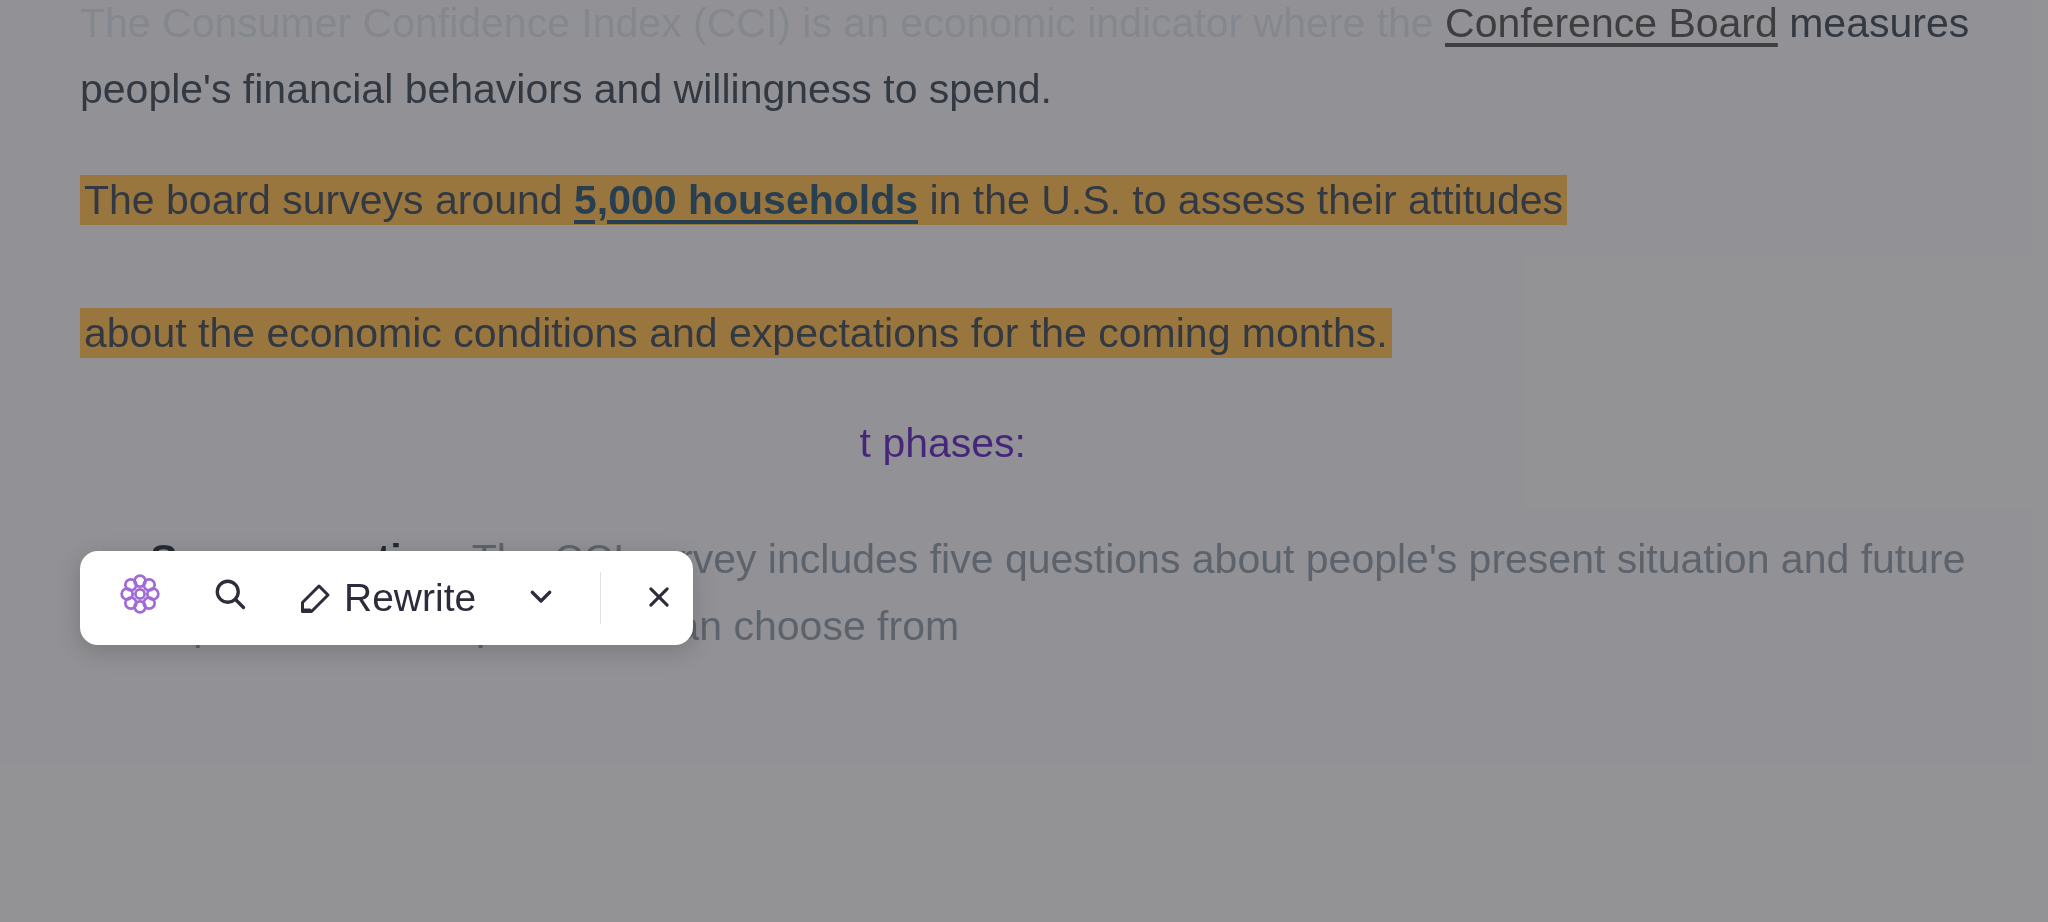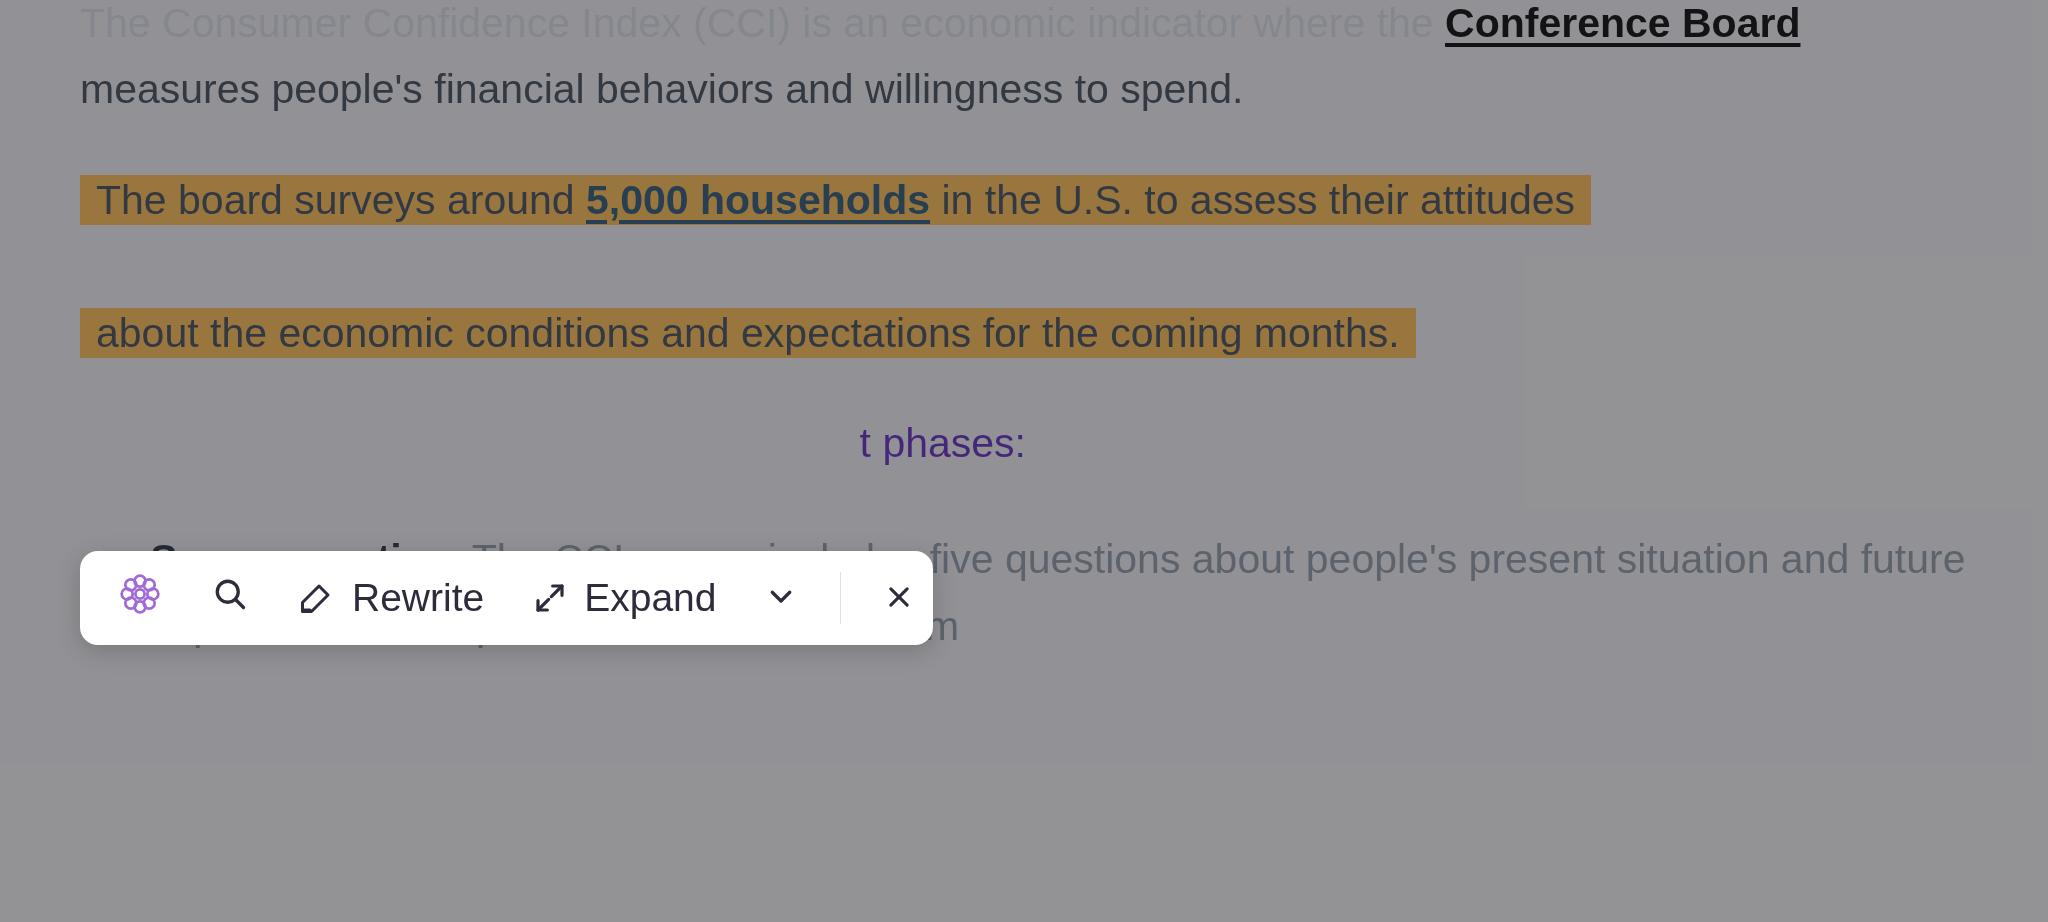--- a/index.html
+++ b/index.html
@@ -26,29 +26,29 @@
     top: -10px;
     width: 1890px;
     font-size: 41px;
     line-height: 1.62;
     color: #2f3845;
     z-index: 1;
   }
   .content p { margin: 0 0 44px 0; }
   .faded { color: #a7acb3; }
   .link {
-    color: #000000;
-    font-weight: 700;
+    color: #404040;
+    font-weight: 400;
     text-decoration: underline;
     text-underline-offset: 6px;
     text-align: center;
   }
   .hl {
     background: #c8923e;
-    padding: 2px 16px;
+    padding: 2px 4px;
   }
   .link2 {
     color: #1f425a;
     font-weight: 700;
     text-decoration: underline;
     text-underline-offset: 6px;
   }
   .phases {
     font-size: 41px;
     color: #4c1d95;
@@ -94,21 +94,21 @@
     align-items: center;
     padding: 0 10px 0 28px;
     gap: 30px;
     z-index: 20;
     font-size: 39px;
     color: #2c2c3a;
   }
   .toolbar .btn {
     display: flex;
     align-items: center;
-    gap: 18px;
+    gap: 10px;
     cursor: pointer;
     padding: 6px 10px;
     border-radius: 10px;
   }
   .toolbar .sep {
     width: 1px;
     height: 52px;
     background: #e0e0e5;
     margin: 0 4px;
   }
@@ -181,31 +181,20 @@
   <div class="btn">
     <span class="icon-slot pencil-icon">
       <svg viewBox="0 0 24 24" fill="none" stroke="#2c2c3a" stroke-width="2" stroke-linecap="round" stroke-linejoin="round">
         <path d="M3 20h5"></path>
         <path d="M14 4l6 6-11 11H3v-6L14 4z"></path>
       </svg>
     </span>
     <span>Rewrite</span>
   </div>
 
-  <div class="btn">
-    <span class="icon-slot expand-icon">
-      <svg viewBox="0 0 24 24" fill="none" stroke="#2c2c3a" stroke-width="2.4" stroke-linecap="round" stroke-linejoin="round">
-        <path d="M14 3h7v7"></path>
-        <path d="M10 21H3v-7"></path>
-        <line x1="21" y1="3" x2="13" y2="11"></line>
-        <line x1="3" y1="21" x2="11" y2="13"></line>
-      </svg>
-    </span>
-    <span>Expand</span>
-  </div>
 
   <div class="btn icon-slot chev-icon">
     <span>
       <svg viewBox="0 0 24 24" fill="none" stroke="#2c2c3a" stroke-width="2.6" stroke-linecap="round" stroke-linejoin="round">
         <polyline points="5 9 12 16 19 9"></polyline>
       </svg>
     </span>
   </div>
 
   <div class="sep"></div>

